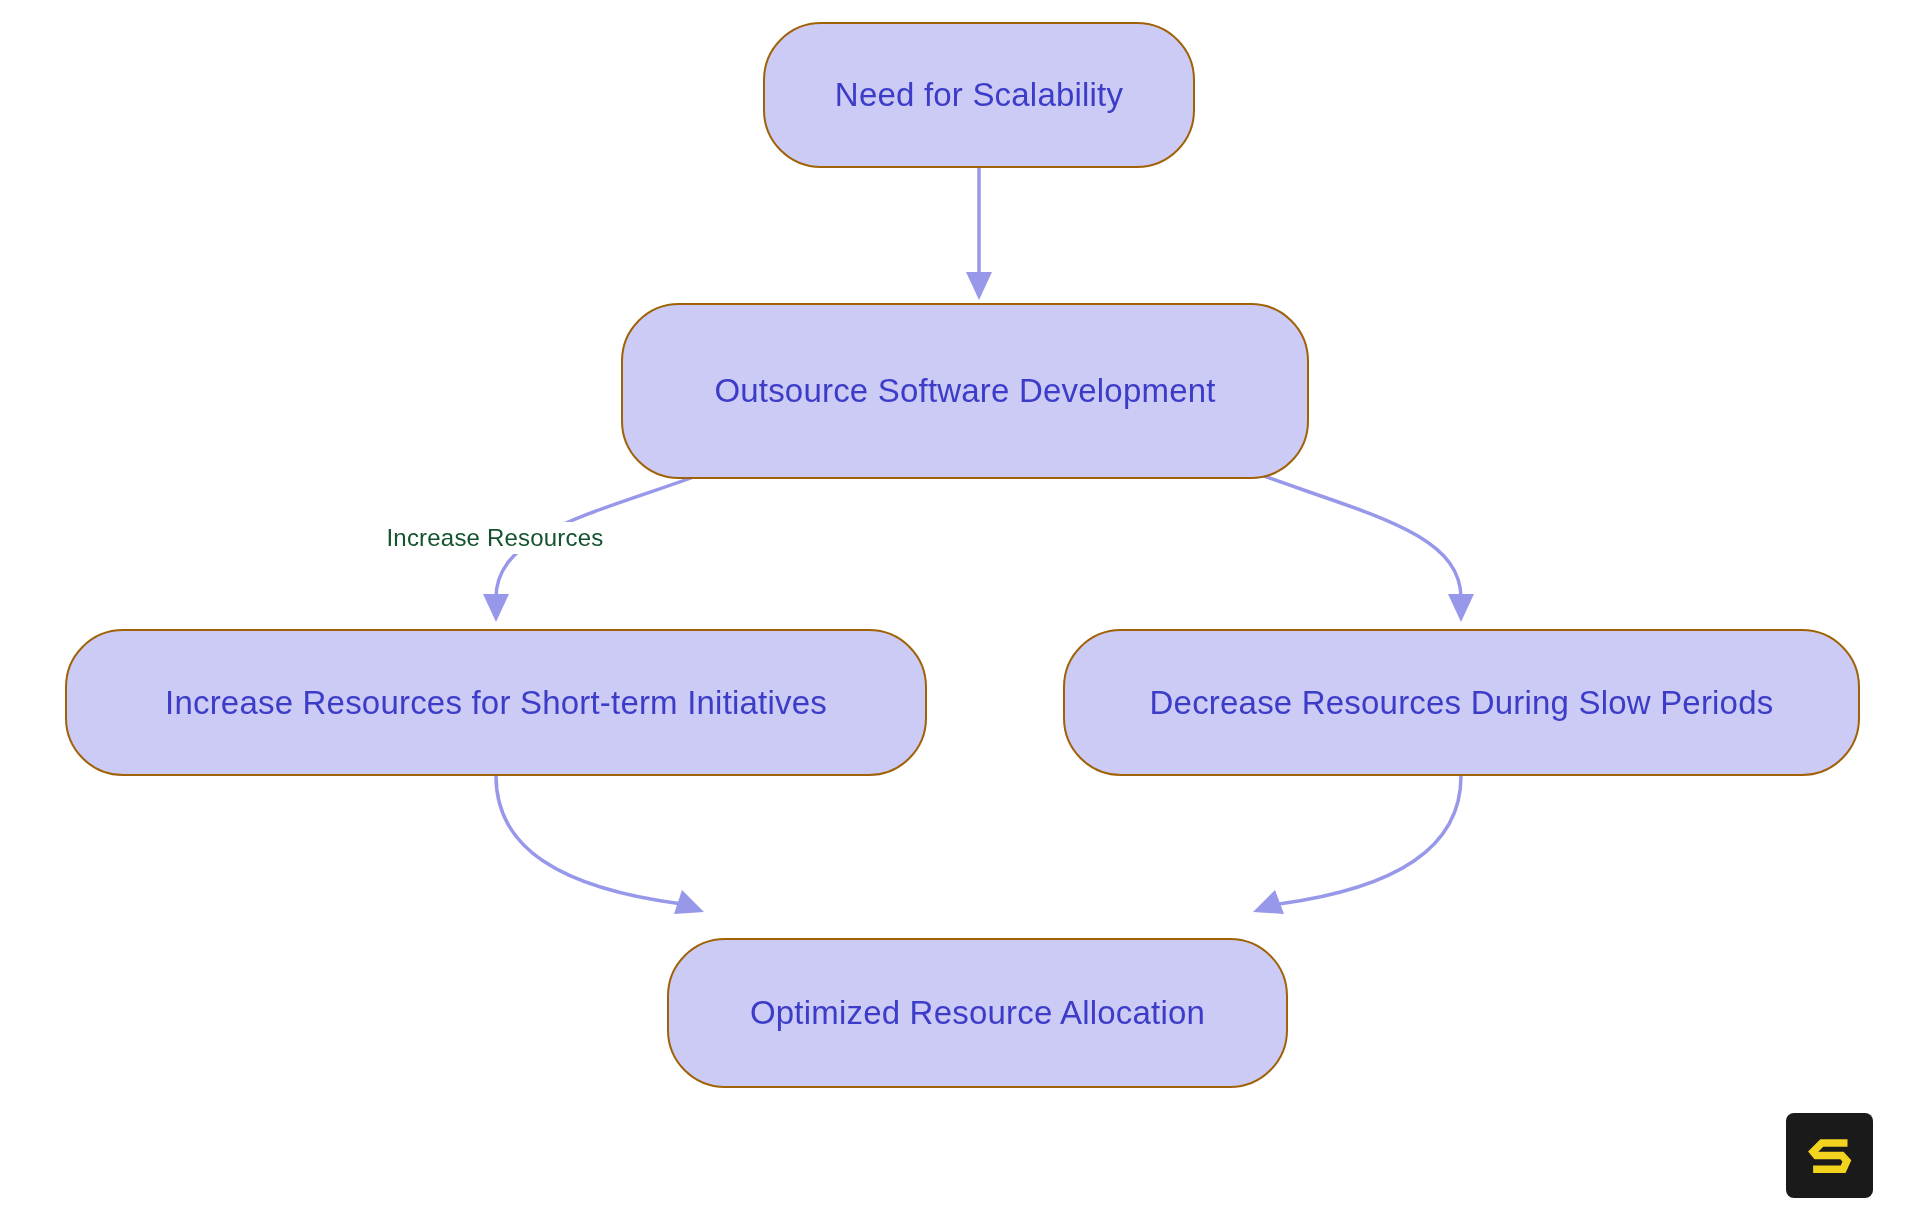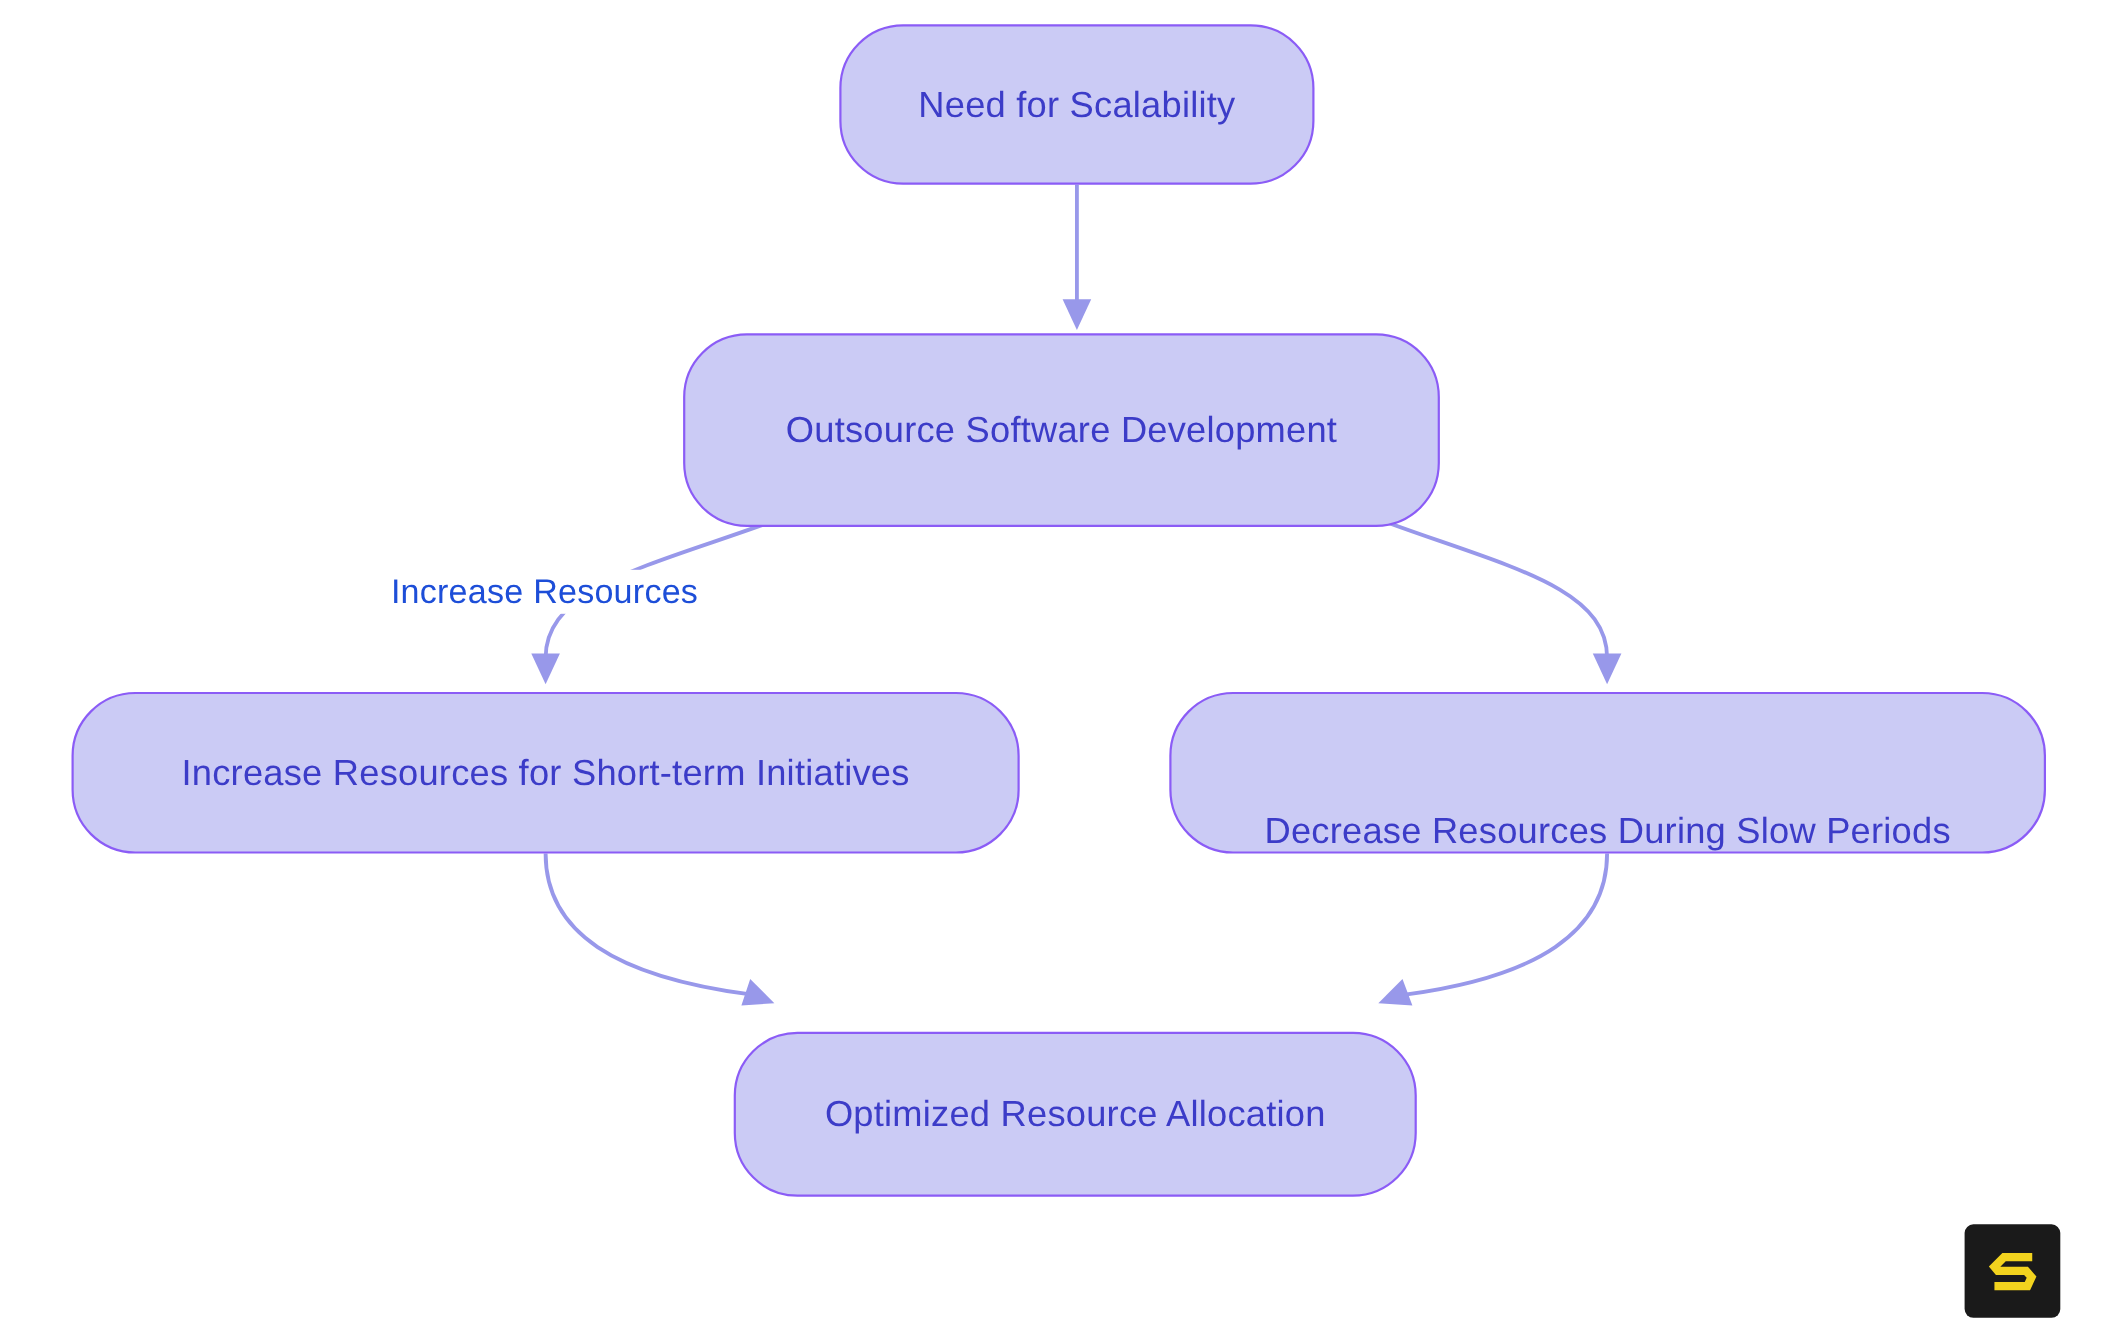--- a/index.html
+++ b/index.html
@@ -3,33 +3,33 @@
 <meta charset="utf-8">
 <style>
   html,body{margin:0;padding:0;background:#ffffff;}
   #stage{
     position:relative;width:1920px;height:1215px;background:#ffffff;overflow:hidden;
     font-family:"Liberation Sans", sans-serif;
   }
   #edges{position:absolute;left:0;top:0;width:1920px;height:1215px;}
   .node{
     position:absolute;display:flex;align-items:center;justify-content:center;
-    background:#cbcbf5;border:2px solid #8b5cf6;border-radius:58px;
+    background:#cbcbf5;border:2px solid #a16207;border-radius:58px;
     color:#3c3cc8;font-size:33px;letter-spacing:0.2px;text-align:center;
     box-sizing:border-box;
   }
   .edge-label{
     position:absolute;transform:translate(-50%,-50%);
-    background:#ffffff;color:#1d4ed8;font-size:31px;letter-spacing:0.2px;
+    background:#ffffff;color:#14532d;font-size:24px;letter-spacing:0.2px;
     padding:2px 8px;white-space:nowrap;
   }
   #node-need{left:763px;top:22px;width:432px;height:146px;}
   #node-outsource{left:621px;top:303px;width:688px;height:176px;}
   #node-increase{left:65px;top:629px;width:862px;height:147px;}
-  #node-decrease{left:1063px;top:629px;width:797px;height:147px;align-items:flex-end;}
+  #node-decrease{left:1063px;top:629px;width:797px;height:147px;}
   #node-optimized{left:667px;top:912px;width:621px;height:150px;margin-top:26px;}
   #label-increase{left:495px;top:538px;}
   #label-decrease{left:1460px;top:538px;}
   #logo{
     position:absolute;left:1786px;top:1113px;width:87px;height:85px;
     border-radius:8px;display:flex;align-items:center;justify-content:center;
   }
 </style>
 </head>
 <body>

